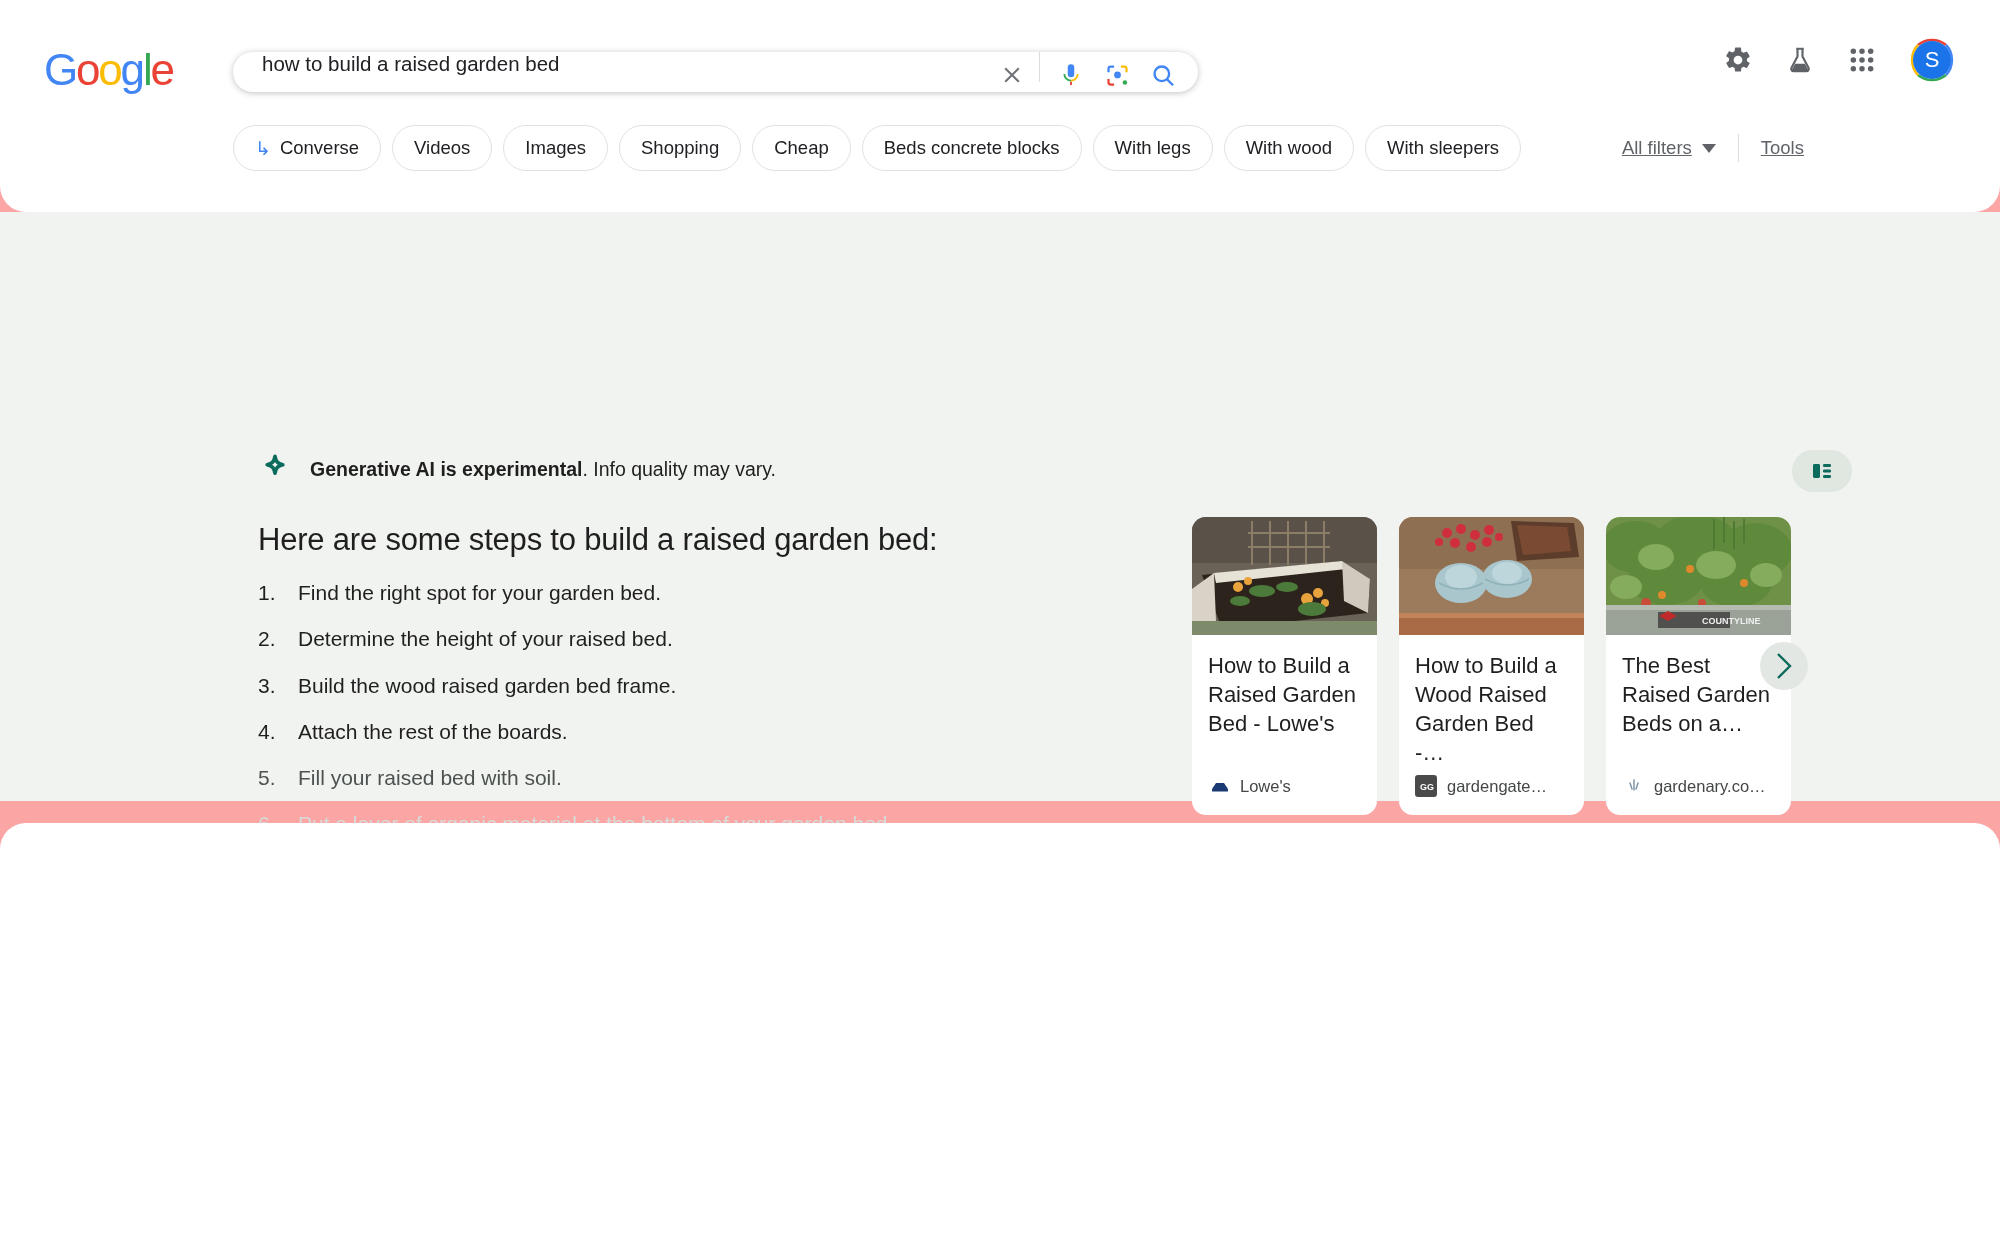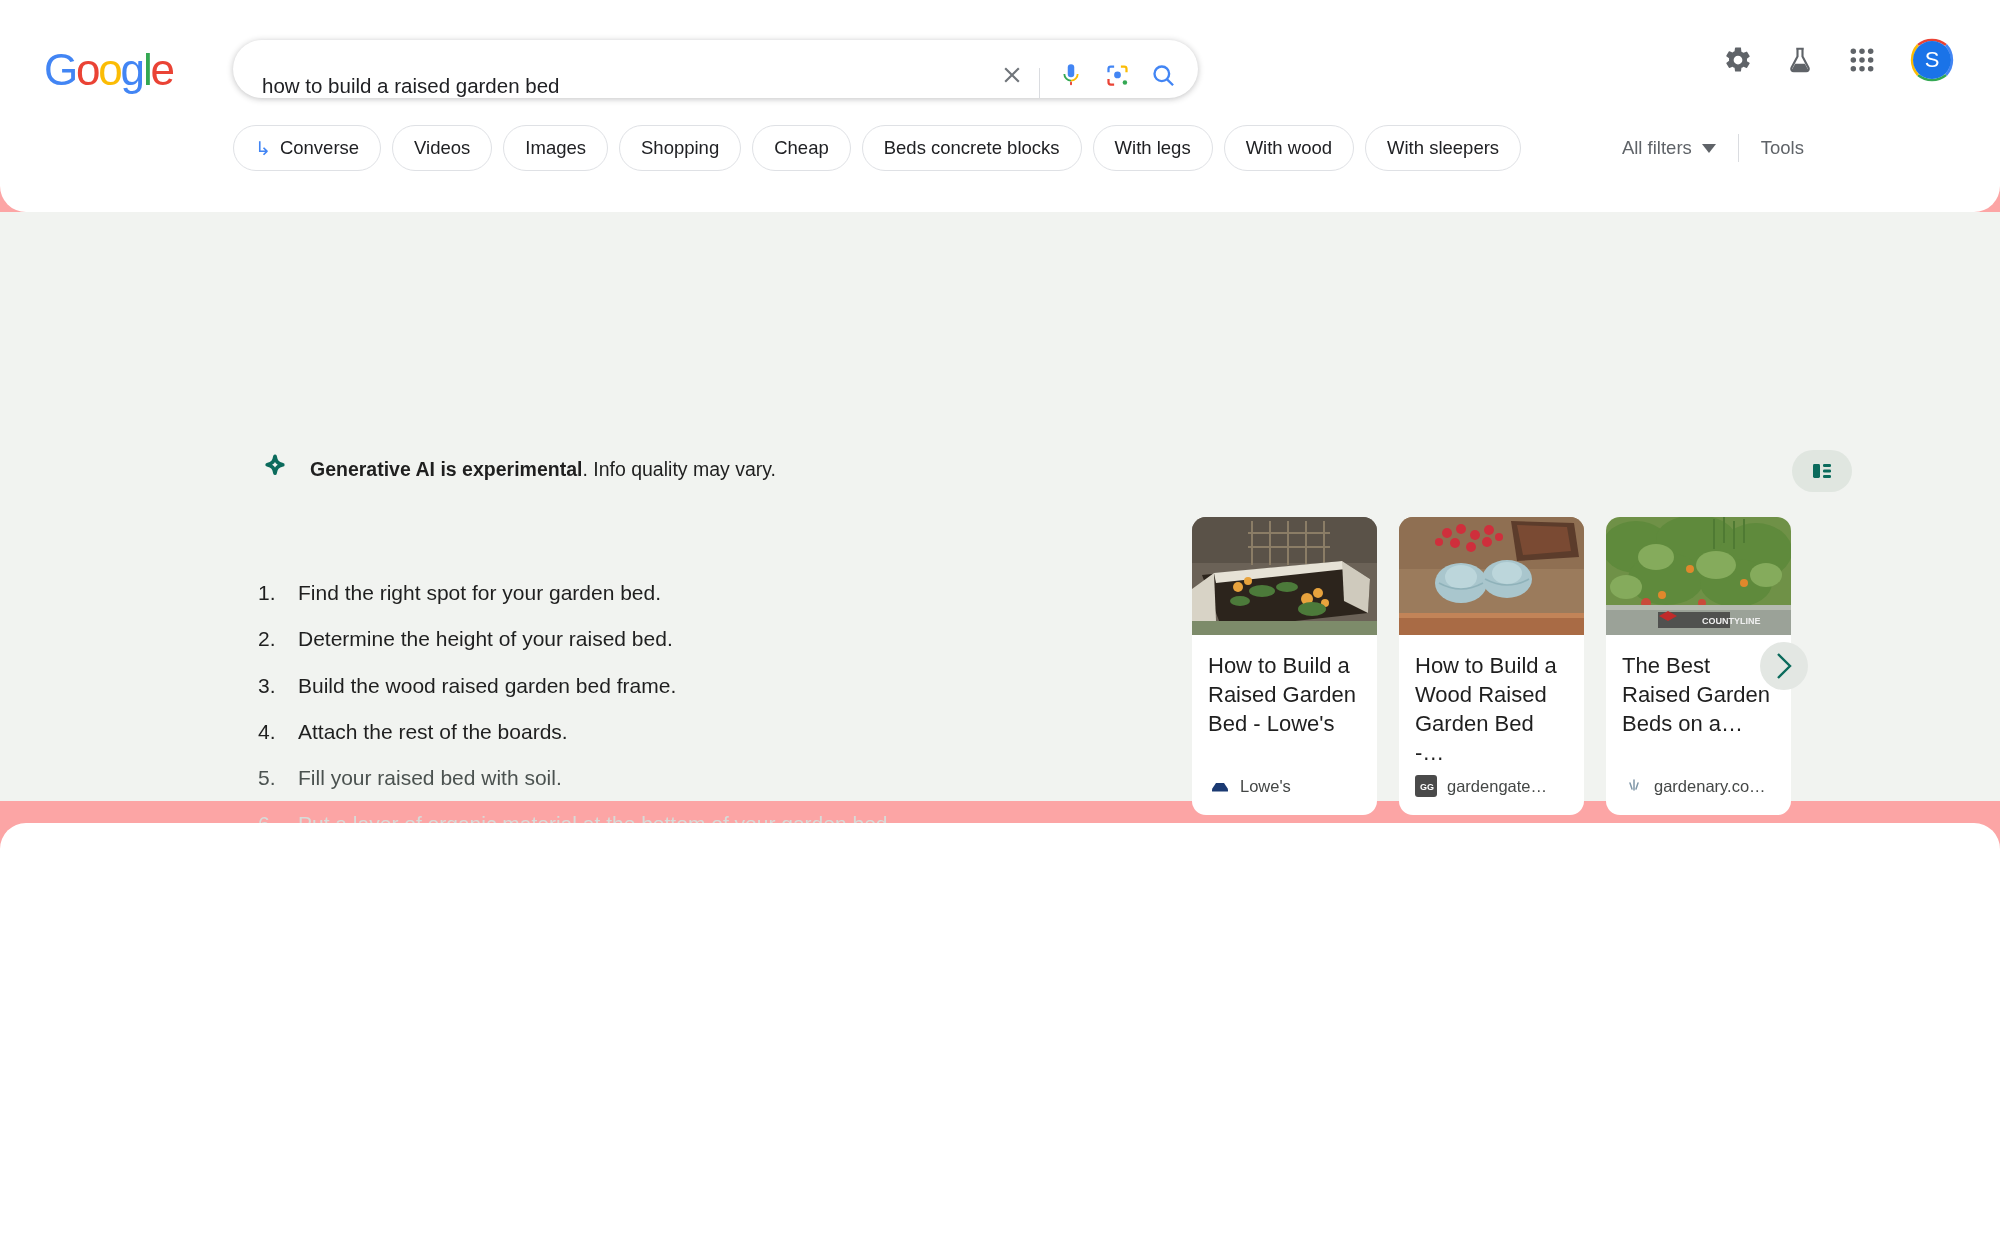--- a/index.html
+++ b/index.html
@@ -24,24 +24,24 @@
     user-select:none;
   }
   .logo span:nth-child(1){color:#4285f4}
   .logo span:nth-child(2){color:#ea4335}
   .logo span:nth-child(3){color:#fbbc05}
   .logo span:nth-child(4){color:#4285f4}
   .logo span:nth-child(5){color:#34a853}
   .logo span:nth-child(6){color:#ea4335}
 
   .searchbar {
-    position:absolute; left:233px; top:40px; width:965px; height:58px;
+    position:absolute; left:233px; top:52px; width:965px; height:40px;
     background:#fff; border-radius:29px;
     box-shadow: 0 1px 6px rgba(32,33,36,.28);
-    display:flex; align-items:flex-end;
+    display:flex; align-items:flex-start;
   }
   .search-input {
     flex:1; border:none; outline:none; background:transparent;
     font-size:20.5px; color:#202124; padding-left:29px;
     font-family:"Liberation Sans", sans-serif;
   }
   .sb-btn { width:46px; height:46px; display:flex; align-items:center; justify-content:center; cursor:pointer; flex:0 0 auto;}
   .sb-divider { width:1px; height:30px; background:#dadce0; margin:0 8px 0 4px; flex:0 0 auto;}
   .sb-pad { width:12px; flex:0 0 auto;}
 
@@ -53,21 +53,21 @@
   .chip {
     height:46px; border:1px solid #dfe1e5; border-radius:23px;
     display:flex; align-items:center; gap:9px;
     padding:0 21px; font-size:18.5px; color:#202124; background:#fff;
     white-space:nowrap; cursor:pointer;
   }
   .chip .arr { color:#4285f4; font-size:19px; line-height:1; }
 
   .right-filters {
     position:absolute; right:196px; top:134px;
-    display:flex; align-items:center; gap:0; font-size:18.5px; color:#5f6368;
+    display:flex; align-items:center; gap:0; font-size:18.5px; color:#5f6368;text-decoration:underline;
   }
   .allfilters { display:flex; align-items:center; gap:10px; cursor:pointer; }
   .vdiv { width:1px; height:28px; background:#dadce0; margin:0 22px; }
   .toolsbtn { cursor:pointer; }
 
   .header-icons {
     position:absolute; right:44px; top:36px;
     display:flex; align-items:center; gap:22px;
   }
   .hicon { width:40px; height:40px; display:flex; align-items:center; justify-content:center; cursor:pointer; }
@@ -281,20 +281,21 @@
 
     <div class="layout-toggle">
       <svg width="22" height="22" viewBox="0 0 22 22">
         <rect fill="#0b6b5c" x="2" y="4" width="7" height="14" rx="1.4"></rect>
         <rect fill="#0b6b5c" x="12" y="4" width="8" height="3" rx="1.3"></rect>
         <rect fill="#0b6b5c" x="12" y="9.5" width="8" height="3" rx="1.3"></rect>
         <rect fill="#0b6b5c" x="12" y="15" width="8" height="3" rx="1.3"></rect>
       </svg>
     </div>
 
+    <div class="ai-title">Here are some steps to build a raised garden bed:</div>
 
     <div class="ai-steps">
       <div class="ai-step">
         <span class="num">1.</span>
         <span>Find the right spot for your garden bed.</span>
       </div>
       <div class="ai-step">
         <span class="num">2.</span>
         <span>Determine the height of your raised bed.</span>
       </div>

